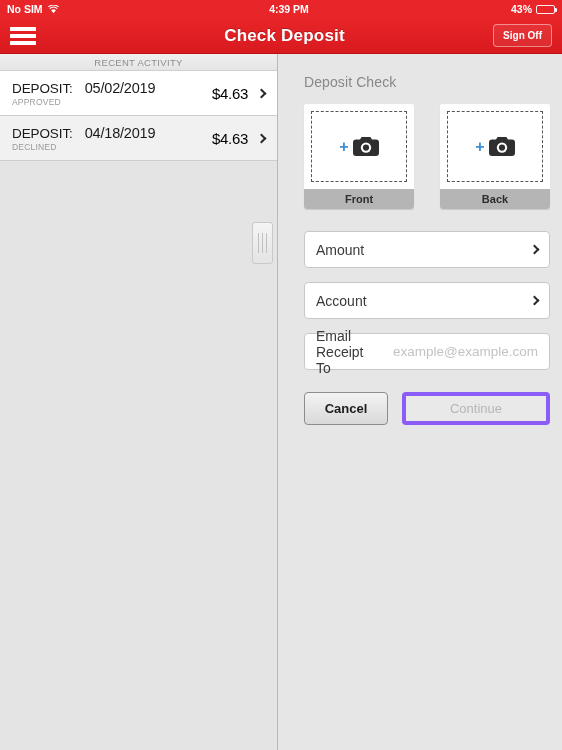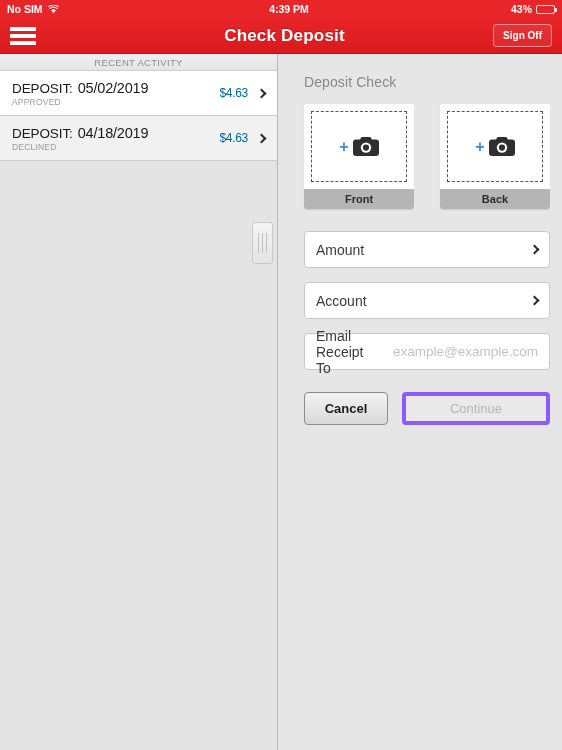--- a/index.html
+++ b/index.html
@@ -111,36 +111,36 @@
     height:45px;
     display:flex; align-items:center;
     padding:0 12px;
     border-bottom:1px solid #cdcdcd;
     cursor:pointer;
     position:relative;
   }
   .activity-row.white { background:#ffffff; }
   .activity-row.gray  { background:#f1f1f1; }
   .row-texts { display:flex; flex-direction:column; gap:1px; }
-  .row-line1 { display:flex; align-items:baseline; gap:5px; }
+  .row-line1 { display:flex; align-items:baseline; gap:12px; }
   .row-kind {
     font-size:13.5px; color:#1a1a1a; letter-spacing:-0.1px;
   }
   .row-date {
     font-size:14.5px; color:#1a1a1a; font-weight:500;
     letter-spacing:-0.2px;
   }
   .row-status {
     font-size:8.5px; color:#9a9a9a; letter-spacing:0.2px;
   }
   .row-right {
     margin-left:auto; display:flex; align-items:center; gap:10px;
   }
   .row-amount {
-    font-size:12px; color:#0369a1; letter-spacing:-0.3px;
+    font-size:15px; color:#000000; letter-spacing:-0.3px;
   }
   .chev {
     display:inline-block;
     width:7px; height:7px;
     border-right:2.4px solid #2b2b2b;
     border-top:2.4px solid #2b2b2b;
     transform:rotate(45deg);
   }
 
   

